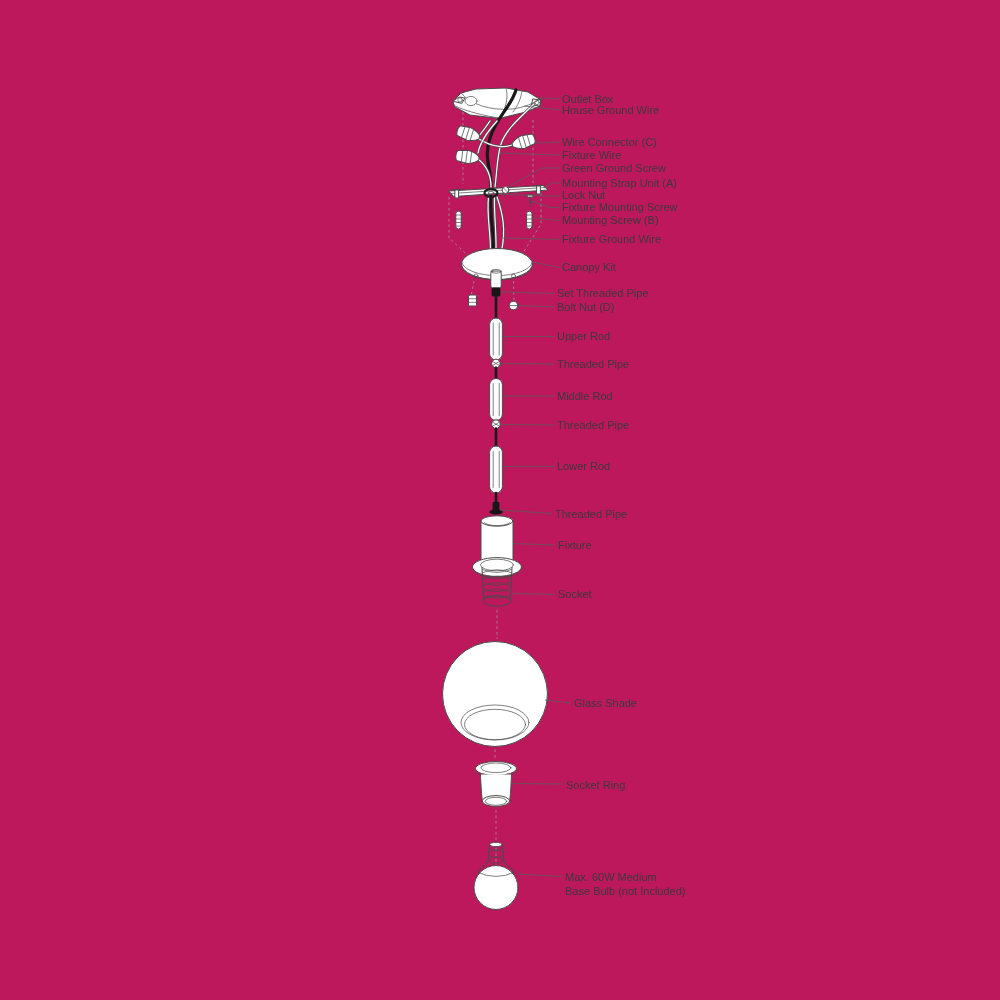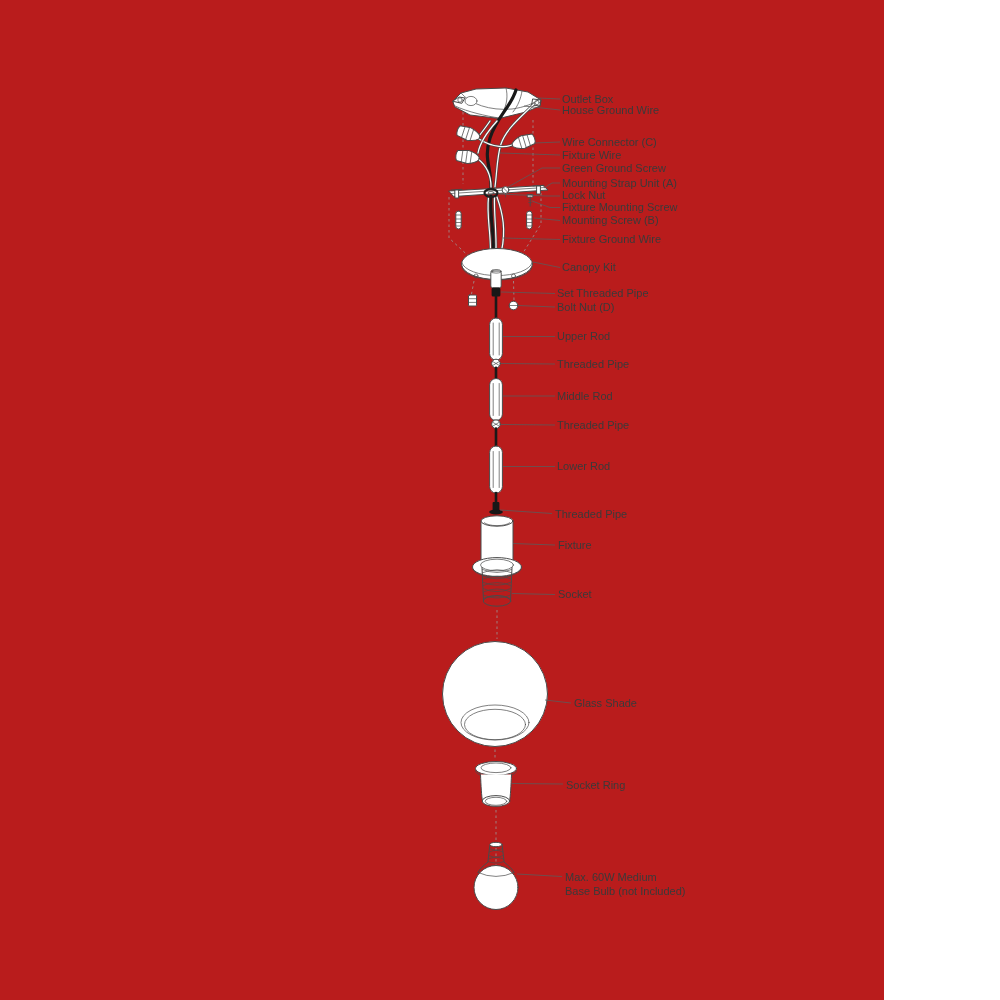--- a/index.html
+++ b/index.html
@@ -1,17 +1,17 @@
 <!DOCTYPE html>
 <html><head>
 <meta charset="utf-8">
 <style>
   html,body { margin:0; padding:0; background:#ffffff; }
   .page {
-    position:relative; width:884px; height:1000px; background:#b91c1c;
+    position:relative; width:1000px; height:1000px; background:#be185d;
     font-family:"Liberation Sans", sans-serif; overflow:hidden;
   }
   svg { display:block; }
   .ln      { fill:none; stroke:#4a4a4a; stroke-width:1; stroke-linecap:round; stroke-linejoin:round; }
   .thin    { fill:none; stroke:#4a4a4a; stroke-width:0.7; stroke-linecap:round; }
   .wfill   { fill:#ffffff; }
   .wire    { fill:none; stroke:#191919; stroke-width:3.2; stroke-linecap:round; }
   .wire2   { fill:none; stroke:#191919; stroke-width:2.6; stroke-linecap:round; }
   .cord    { fill:none; stroke:#4a4a4a; stroke-width:2.6; stroke-linecap:round; }
   .cordin  { fill:none; stroke:#ffffff; stroke-width:1.2; stroke-linecap:round; }

